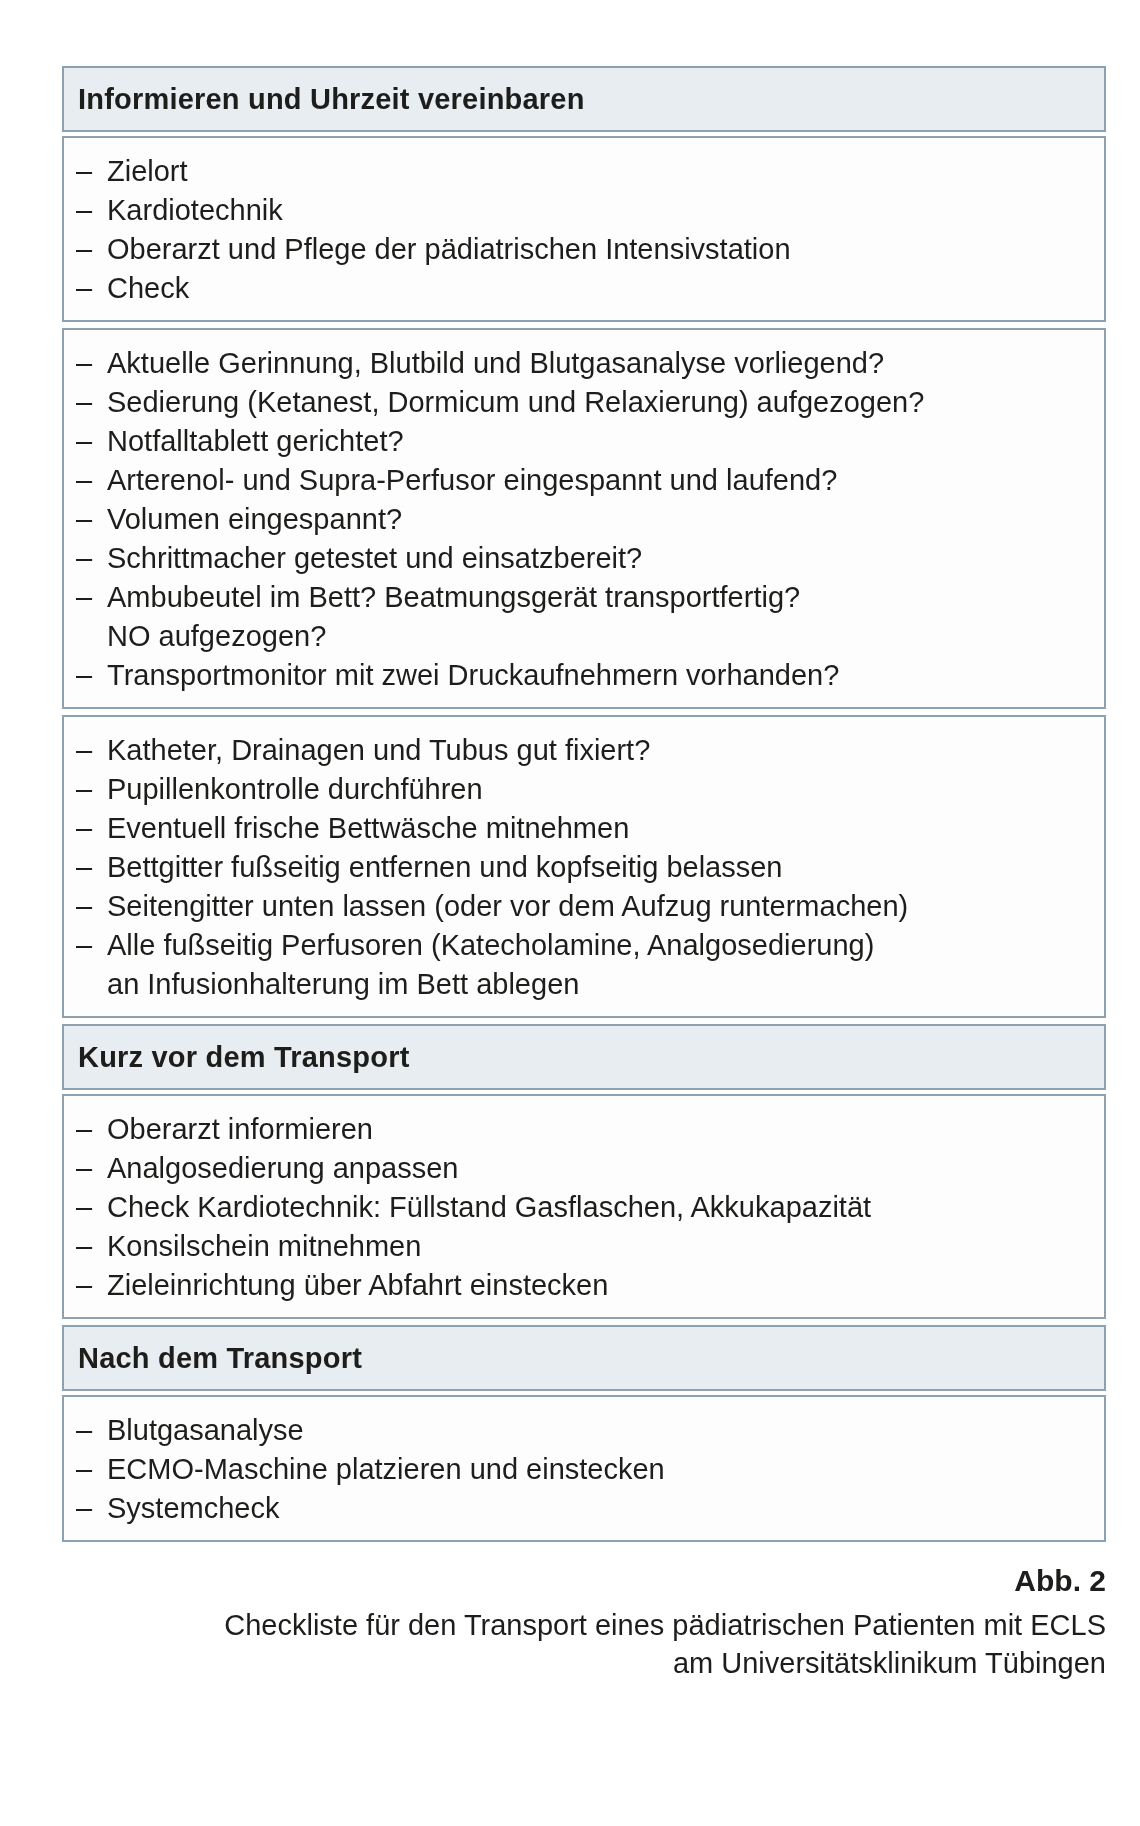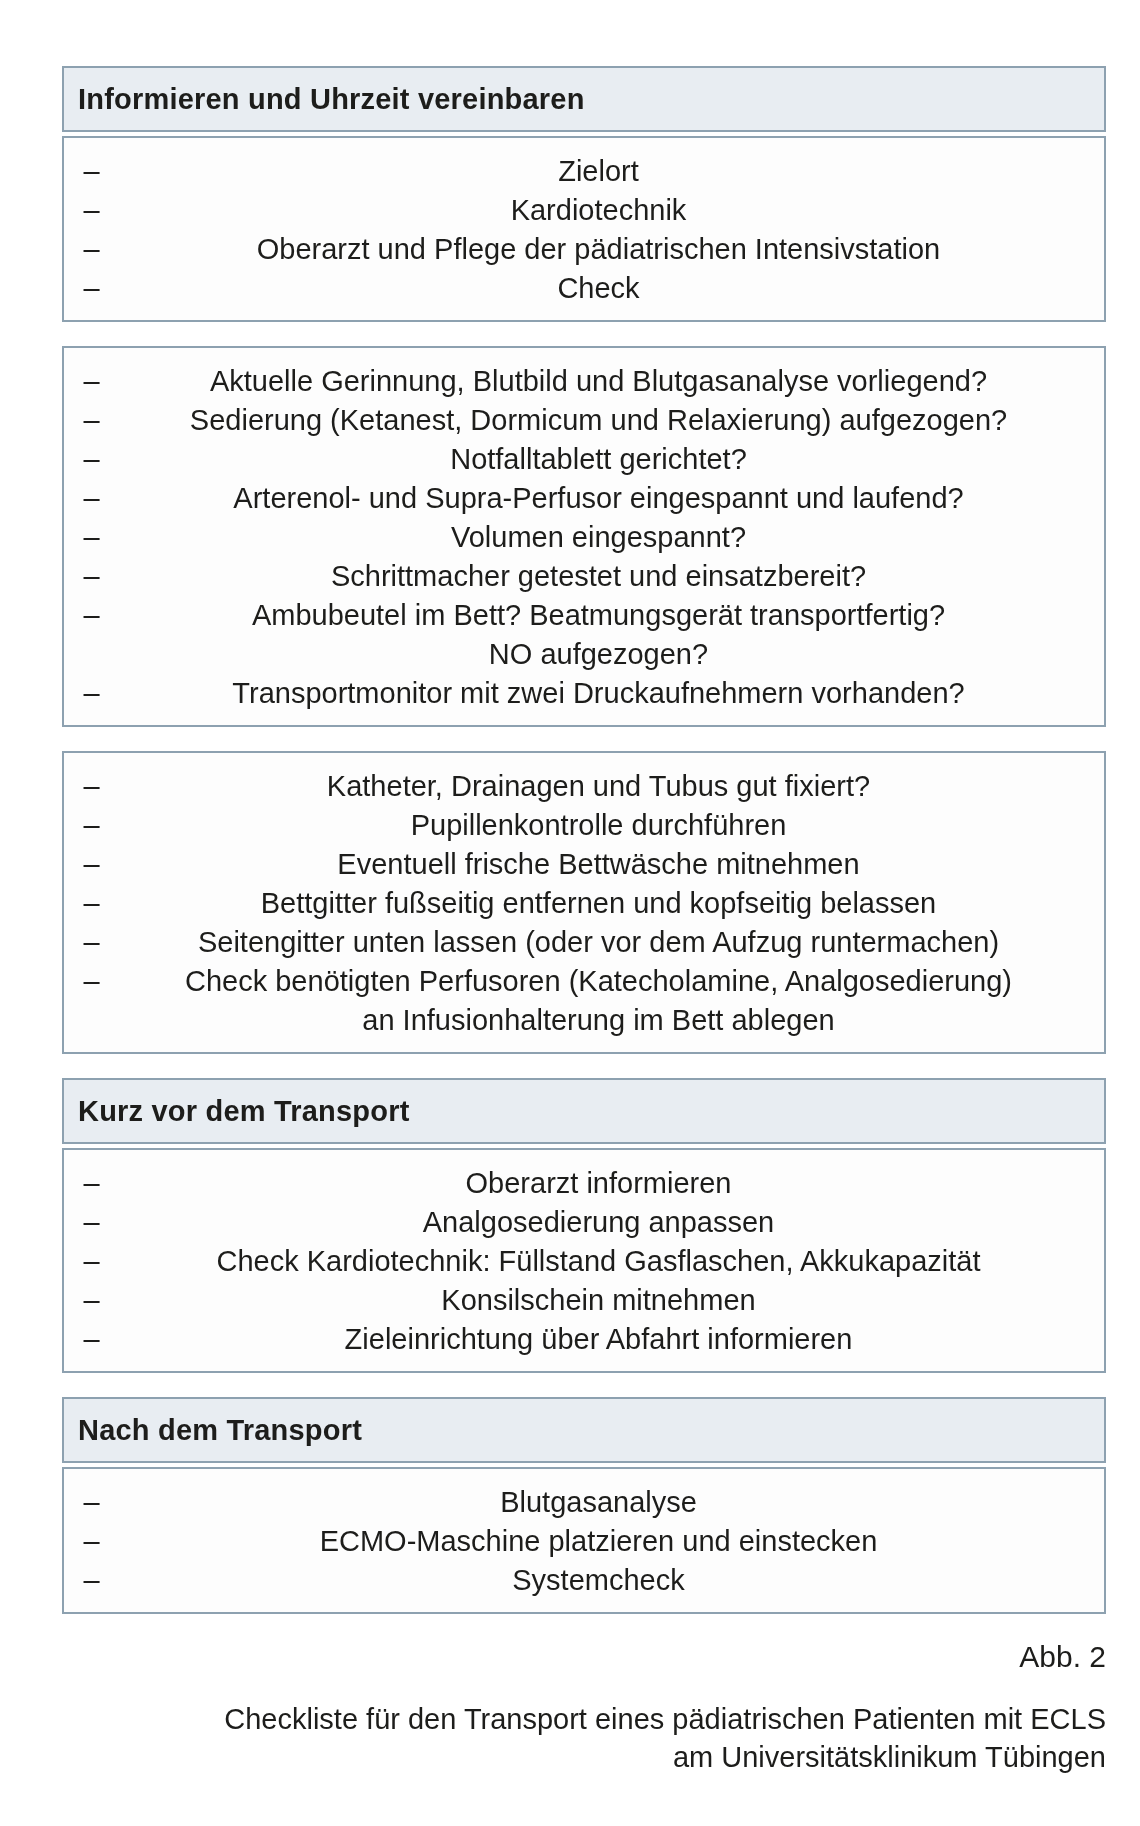--- a/index.html
+++ b/index.html
@@ -6,21 +6,21 @@
   html, body { background: #ffffff; }
   body {
     width: 1140px; height: 1826px;
     overflow: hidden;
     font-family: "Liberation Sans", sans-serif;
     color: var(--text-color, #1d1d1b);
   }
   .figure {
     padding: 66px 34px 0 62px; 
   }
-  .section { margin-bottom: 24px; text-align: center; }
+  .section { margin-bottom: 6px; }
   .section-header {
     background: var(--header-bg, #e8edf2);
     border: 2px solid var(--border-color, #8da1b0);
     height: 66px;
     display: flex; align-items: center;
     padding: 0 14px;
     font-size: 29px; font-weight: bold;
     margin-bottom: 4px;
     letter-spacing: 0.2px;
   }
@@ -32,23 +32,23 @@
   }
   .item { display: flex; }
   .item-bullet { flex: none; width: 31px; }
   .item-lines { flex: 1; }
   .caption {
     margin-top: 20px;
     text-align: right;
     font-size: 29px; line-height: 38px;
   }
   .caption-label {
-    font-weight: normal;
+    font-weight: bold;
     font-size: 30px;
-    margin-bottom: 24px;
+    margin-bottom: 6px;
   }
 </style>
 </head>
 <body>
 
 <div class="figure">
   <div id="sections">
       <div class="section">
         <div class="section-header">
           <span>Informieren und Uhrzeit vereinbaren</span>
@@ -161,21 +161,21 @@
           </div>
           <div class="item">
             <span class="item-bullet">–</span>
             <div class="item-lines">
               <div class="item-line">Seitengitter unten lassen (oder vor dem Aufzug runtermachen)</div>
             </div>
           </div>
           <div class="item">
             <span class="item-bullet">–</span>
             <div class="item-lines">
-              <div class="item-line">Check benötigten Perfusoren (Katecholamine, Analgosedierung)</div>
+              <div class="item-line">Alle fußseitig Perfusoren (Katecholamine, Analgosedierung)</div>
               <div class="item-line">an Infusionhalterung im Bett ablegen</div>
             </div>
           </div>
         </div>
       </div>
       <div class="section">
         <div class="section-header">
           <span>Kurz vor dem Transport</span>
         </div>
         <div class="section-body">
@@ -199,21 +199,21 @@
           </div>
           <div class="item">
             <span class="item-bullet">–</span>
             <div class="item-lines">
               <div class="item-line">Konsilschein mitnehmen</div>
             </div>
           </div>
           <div class="item">
             <span class="item-bullet">–</span>
             <div class="item-lines">
-              <div class="item-line">Zieleinrichtung über Abfahrt informieren</div>
+              <div class="item-line">Zieleinrichtung über Abfahrt einstecken</div>
             </div>
           </div>
         </div>
       </div>
       <div class="section">
         <div class="section-header">
           <span>Nach dem Transport</span>
         </div>
         <div class="section-body">
           <div class="item">

